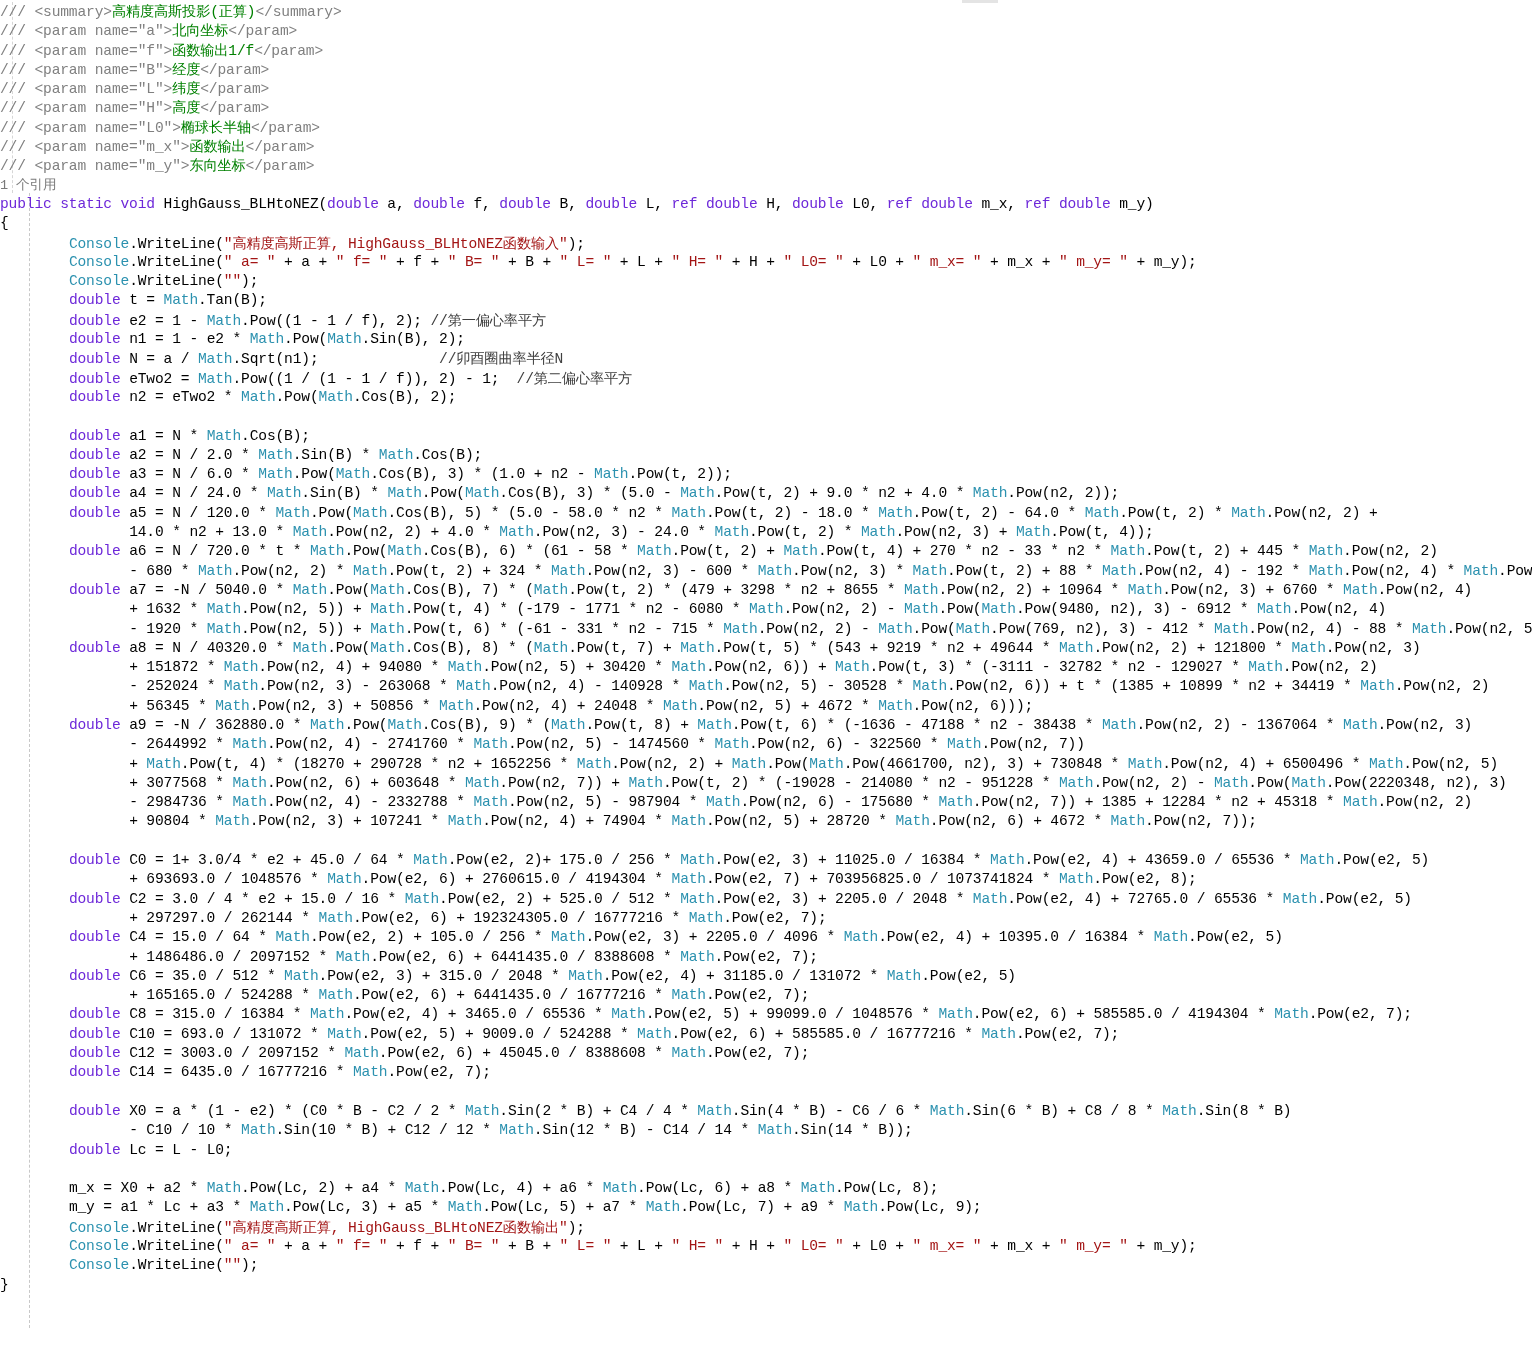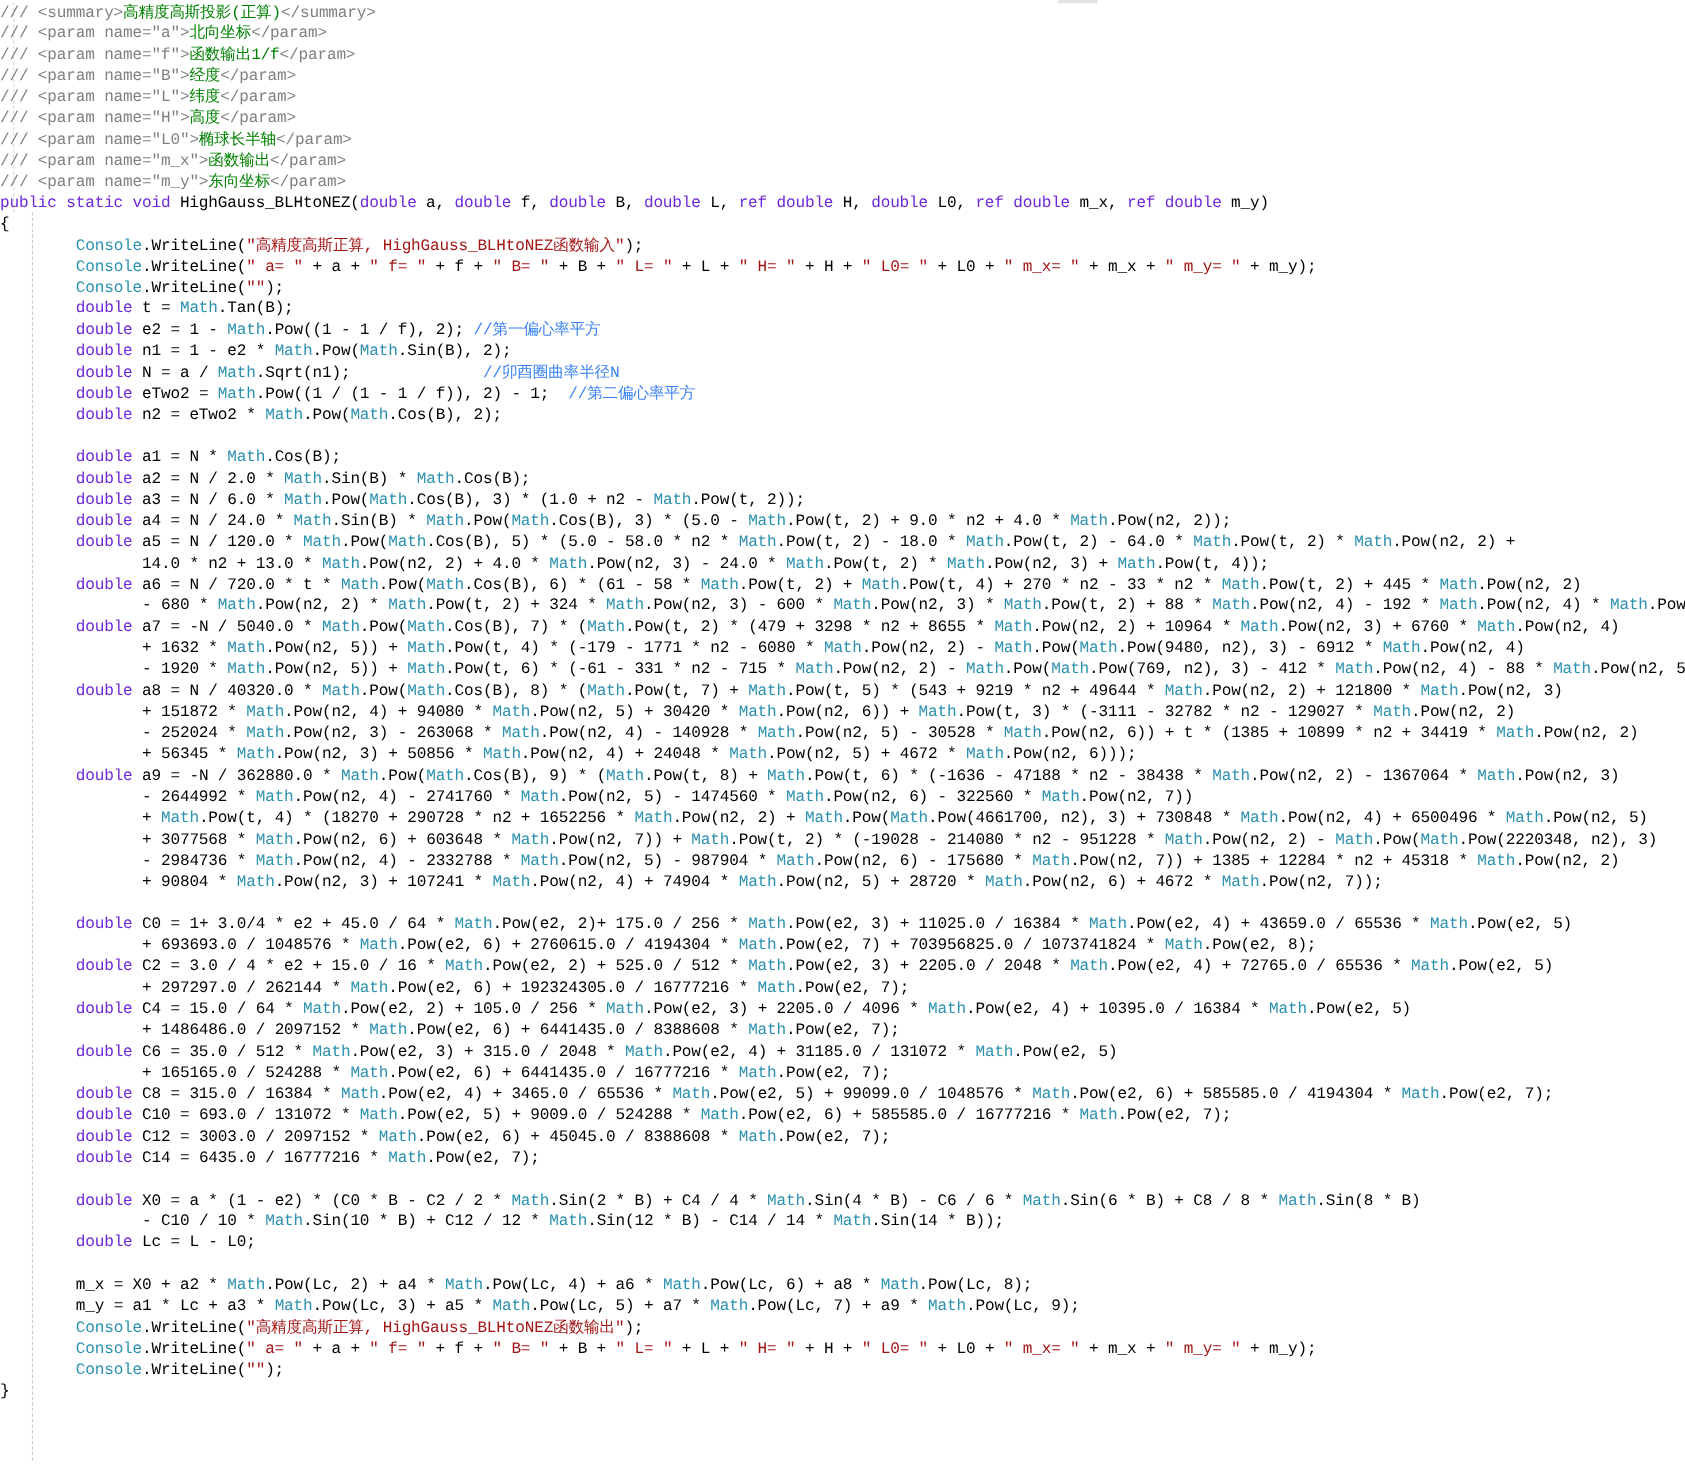--- a/index.html
+++ b/index.html
@@ -56,21 +56,21 @@
     top: -4px;
     left: 962px;
     width: 36px;
     height: 7px;
     background: #e4e4e4;
   }
   
   .kw    { color: #6d28d9; }
   .type  { color: #2b91af; }
   .str   { color: #a31515; }
-  .cmt   { color: #3b82f6; }
+  .cmt   { color: #404040; }
   .xdoc  { color: #808080; }
   .xval  { color: #008000; }
   .plain { color: #000000; }
   .codelens {
     color: #7a7a7a;
     font-size: 13.6px;
   }
   .cn { font-family: "DejaVu Sans", "Liberation Sans", sans-serif; font-size: 14.2px; }
 </style>
 </head>
@@ -85,20 +85,21 @@
         <div class="line"><span class="xdoc">/// &lt;summary&gt;</span><span class="xval"><span class="cn">高精度高斯投影</span>(<span class="cn">正算</span>)</span><span class="xdoc">&lt;/summary&gt;</span></div>
         <div class="line"><span class="xdoc">/// &lt;param name=</span><span class="xdoc">"a"</span><span class="xdoc">&gt;</span><span class="xval"><span class="cn">北向坐标</span></span><span class="xdoc">&lt;/param&gt;</span></div>
         <div class="line"><span class="xdoc">/// &lt;param name=</span><span class="xdoc">"f"</span><span class="xdoc">&gt;</span><span class="xval"><span class="cn">函数输出</span>1/f</span><span class="xdoc">&lt;/param&gt;</span></div>
         <div class="line"><span class="xdoc">/// &lt;param name=</span><span class="xdoc">"B"</span><span class="xdoc">&gt;</span><span class="xval"><span class="cn">经度</span></span><span class="xdoc">&lt;/param&gt;</span></div>
         <div class="line"><span class="xdoc">/// &lt;param name=</span><span class="xdoc">"L"</span><span class="xdoc">&gt;</span><span class="xval"><span class="cn">纬度</span></span><span class="xdoc">&lt;/param&gt;</span></div>
         <div class="line"><span class="xdoc">/// &lt;param name=</span><span class="xdoc">"H"</span><span class="xdoc">&gt;</span><span class="xval"><span class="cn">高度</span></span><span class="xdoc">&lt;/param&gt;</span></div>
         <div class="line"><span class="xdoc">/// &lt;param name=</span><span class="xdoc">"L0"</span><span class="xdoc">&gt;</span><span class="xval"><span class="cn">椭球长半轴</span></span><span class="xdoc">&lt;/param&gt;</span></div>
         <div class="line"><span class="xdoc">/// &lt;param name=</span><span class="xdoc">"m_x"</span><span class="xdoc">&gt;</span><span class="xval"><span class="cn">函数输出</span></span><span class="xdoc">&lt;/param&gt;</span></div>
         <div class="line"><span class="xdoc">/// &lt;param name=</span><span class="xdoc">"m_y"</span><span class="xdoc">&gt;</span><span class="xval"><span class="cn">东向坐标</span></span><span class="xdoc">&lt;/param&gt;</span></div>
       </div>
+    <div class="line codelens">1 个引用</div>
     <div id="sig-block">
         <div class="line"><span class="kw">public static void </span><span class="plain">HighGauss_BLHtoNEZ</span>(<span class="kw">double</span> a, <span class="kw">double</span> f, <span class="kw">double</span> B, <span class="kw">double</span> L, <span class="kw">ref</span> <span class="kw">double</span> H, <span class="kw">double</span> L0, <span class="kw">ref</span> <span class="kw">double</span> m_x, <span class="kw">ref</span> <span class="kw">double</span> m_y)</div>
         <div class="line"><span class="plain">{</span></div>
       </div>
     <div id="body-block">
         <div class="line"><span class="plain"> </span><span class="plain"> </span><span class="plain"> </span><span class="plain"> </span><span class="plain"> </span><span class="plain"> </span><span class="plain"> </span><span class="plain"> </span><span class="type">Console</span><span class="plain">.WriteLine</span><span class="plain">(</span><span class="str">"<span class="cn">高精度高斯正算</span>, HighGauss_BLHtoNEZ<span class="cn">函数输入</span>"</span><span class="plain">)</span><span class="plain">;</span></div>
         <div class="line"><span class="plain"> </span><span class="plain"> </span><span class="plain"> </span><span class="plain"> </span><span class="plain"> </span><span class="plain"> </span><span class="plain"> </span><span class="plain"> </span><span class="type">Console</span><span class="plain">.WriteLine</span><span class="plain">(</span><span class="str">" a= "</span><span class="plain"> </span><span class="plain">+</span><span class="plain"> </span><span class="plain">a</span><span class="plain"> </span><span class="plain">+</span><span class="plain"> </span><span class="str">" f= "</span><span class="plain"> </span><span class="plain">+</span><span class="plain"> </span><span class="plain">f</span><span class="plain"> </span><span class="plain">+</span><span class="plain"> </span><span class="str">" B= "</span><span class="plain"> </span><span class="plain">+</span><span class="plain"> </span><span class="plain">B</span><span class="plain"> </span><span class="plain">+</span><span class="plain"> </span><span class="str">" L= "</span><span class="plain"> </span><span class="plain">+</span><span class="plain"> </span><span class="plain">L</span><span class="plain"> </span><span class="plain">+</span><span class="plain"> </span><span class="str">" H= "</span><span class="plain"> </span><span class="plain">+</span><span class="plain"> </span><span class="plain">H</span><span class="plain"> </span><span class="plain">+</span><span class="plain"> </span><span class="str">" L0= "</span><span class="plain"> </span><span class="plain">+</span><span class="plain"> </span><span class="plain">L0</span><span class="plain"> </span><span class="plain">+</span><span class="plain"> </span><span class="str">" m_x= "</span><span class="plain"> </span><span class="plain">+</span><span class="plain"> </span><span class="plain">m_x</span><span class="plain"> </span><span class="plain">+</span><span class="plain"> </span><span class="str">" m_y= "</span><span class="plain"> </span><span class="plain">+</span><span class="plain"> </span><span class="plain">m_y</span><span class="plain">)</span><span class="plain">;</span></div>
         <div class="line"><span class="plain"> </span><span class="plain"> </span><span class="plain"> </span><span class="plain"> </span><span class="plain"> </span><span class="plain"> </span><span class="plain"> </span><span class="plain"> </span><span class="type">Console</span><span class="plain">.WriteLine</span><span class="plain">(</span><span class="str">""</span><span class="plain">)</span><span class="plain">;</span></div>
         <div class="line"><span class="plain"> </span><span class="plain"> </span><span class="plain"> </span><span class="plain"> </span><span class="plain"> </span><span class="plain"> </span><span class="plain"> </span><span class="plain"> </span><span class="kw">double</span><span class="plain"> </span><span class="plain">t</span><span class="plain"> </span><span class="plain">=</span><span class="plain"> </span><span class="type">Math</span><span class="plain">.Tan</span><span class="plain">(</span><span class="plain">B</span><span class="plain">)</span><span class="plain">;</span></div>
         <div class="line"><span class="plain"> </span><span class="plain"> </span><span class="plain"> </span><span class="plain"> </span><span class="plain"> </span><span class="plain"> </span><span class="plain"> </span><span class="plain"> </span><span class="kw">double</span><span class="plain"> </span><span class="plain">e2</span><span class="plain"> </span><span class="plain">=</span><span class="plain"> </span><span class="plain">1</span><span class="plain"> </span><span class="plain">-</span><span class="plain"> </span><span class="type">Math</span><span class="plain">.Pow</span><span class="plain">(</span><span class="plain">(</span><span class="plain">1</span><span class="plain"> </span><span class="plain">-</span><span class="plain"> </span><span class="plain">1</span><span class="plain"> </span><span class="plain">/</span><span class="plain"> </span><span class="plain">f</span><span class="plain">)</span><span class="plain">,</span><span class="plain"> </span><span class="plain">2</span><span class="plain">)</span><span class="plain">;</span><span class="plain"> </span><span class="cmt">//<span class="cn">第一偏心率平方</span></span></div>

